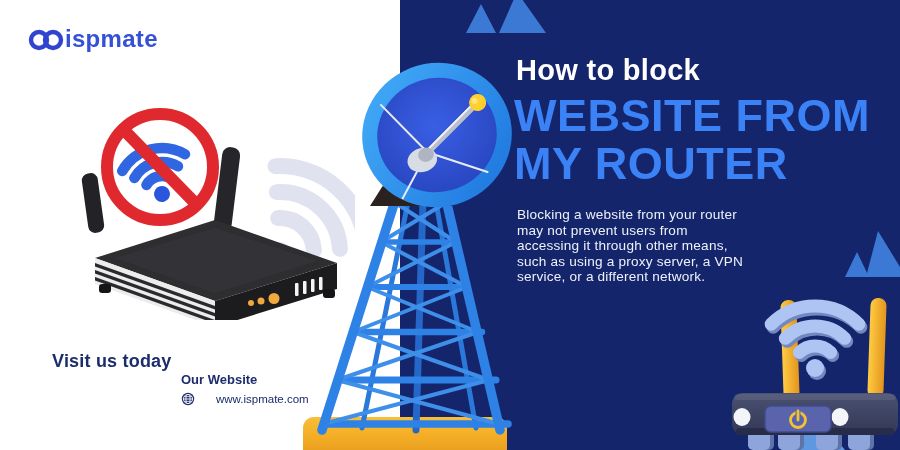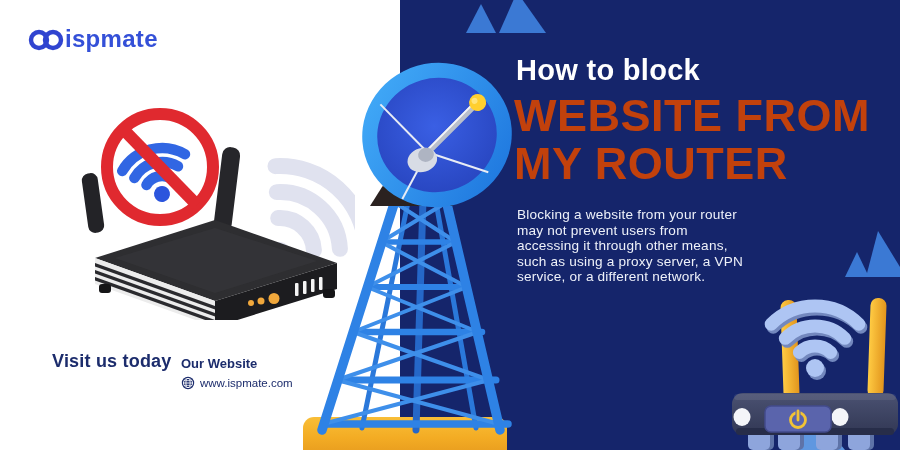--- a/index.html
+++ b/index.html
@@ -10,32 +10,32 @@
   }
   .abs{position:absolute;}
   
   .navy-panel{left:400px;top:0;width:500px;height:450px;background:#15256B;}
   
   .logo{left:28px;top:26px;display:flex;align-items:center;}
   .logo-text{font-size:24px;font-weight:600;color:#3450D8;letter-spacing:.3px;line-height:1;padding-bottom:2px;}
   
   .eyebrow{left:516px;top:54px;font-size:29px;font-weight:700;color:#ffffff;letter-spacing:.3px;}
   .title{
-    left:514px;top:92px;width:380px;font-size:45px;font-weight:700;color:#c2410c;
+    left:514px;top:92px;width:380px;font-size:45px;font-weight:700;color:#3b82f6;
     line-height:48px;letter-spacing:.5px;white-space:pre-line;
   }
   .body-text{
     left:517px;top:207px;width:290px;font-size:13.6px;font-weight:500;color:#EEF1F9;
     line-height:15.6px;letter-spacing:.2px;white-space:pre-line;
   }
   
   .visit{left:52px;top:351px;font-size:18px;font-weight:700;color:#1C2C6C;letter-spacing:.2px;}
-  .website{left:181px;top:356px;}
+  .website{left:181px;top:372px;}
   .website-label{font-size:13px;font-weight:700;color:#1C2C6C;}
-  .url-row{display:flex;align-items:center;gap:5px;margin-top:5px;}
+  .url-row{display:flex;align-items:center;gap:21px;margin-top:5px;}
   .url-text{font-size:11.5px;font-weight:500;color:#1C2C6C;}
   svg{display:block;}
 </style>
 </head>
 <body>
 
 <div id="canvas">
 
   <div class="abs navy-panel"></div>
 

